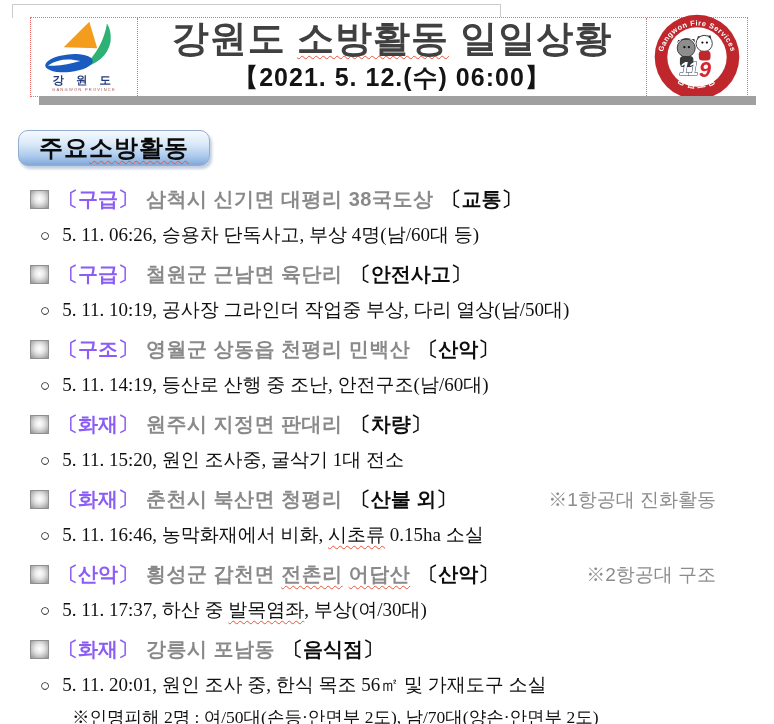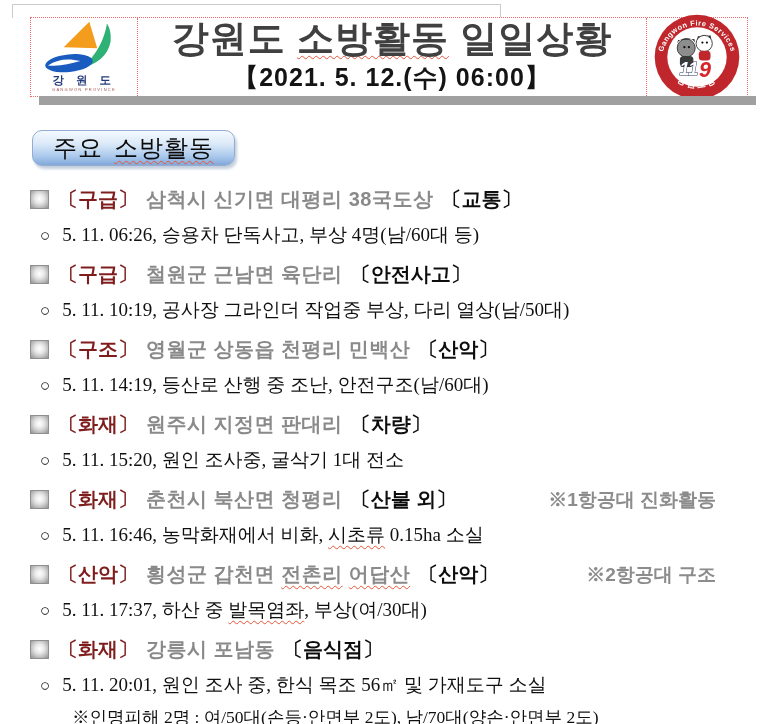--- a/index.html
+++ b/index.html
@@ -21,41 +21,41 @@
   .cell-logo{width:106px;border-right:1px dotted #f26b6b;display:flex;align-items:center;justify-content:center;text-align:right;}
   .cell-title{flex:1;display:flex;flex-direction:column;align-items:center;justify-content:center;}
   .cell-badge{width:100px;border-left:1px dotted #f26b6b;display:flex;align-items:center;justify-content:center;}
   .doc-title{font-size:37px;font-weight:900;letter-spacing:1px;line-height:1.05;white-space:nowrap;color:#404040;}
   .doc-date{font-size:25px;font-weight:700;letter-spacing:1px;margin-top:3px;color:#141414;}
 
   .wavy{text-decoration:underline; text-decoration-style:wavy; text-decoration-color:#e8543a; text-decoration-thickness:1px; text-underline-offset:4px;}
 
   
   .section-badge{
-    position:absolute;left:32px;top:130px;height:34px;padding:0 20px;
+    position:absolute;left:18px;top:130px;height:34px;padding:0 20px;
     display:flex;align-items:center;border-radius:10px;
     border:1px solid #93acd0;
     background:linear-gradient(180deg,#f4f9fe 0%,#dbe9f8 38%,#aecbed 72%,#82a9da 100%);
     box-shadow:2px 3px 3px #c3cedd;
-    font-size:24px;font-weight:400;letter-spacing:1px;color:#0b0b0b;white-space:nowrap;gap:11px;
+    font-size:24px;font-weight:700;letter-spacing:1px;color:#0b0b0b;white-space:nowrap;
   }
 
   
   .content{position:absolute;left:30px;top:186px;width:730px;}
   .item{margin-bottom:13px;}
   .item-header{display:flex;align-items:center;font-size:20px;font-weight:700;margin-bottom:9px;white-space:nowrap;}
   .bullet-sq{
     width:17px;height:17px;flex:0 0 17px;margin-right:9px;
     border:1px solid #8f8f8f;
     background:radial-gradient(circle at 50% 45%,#ffffff 0%,#e9e9e9 35%,#bcbcbc 70%,#8f8f8f 100%);
   }
-  .cat{color:#7f1d1d;margin-right:8px;}
+  .cat{color:#8b5cf6;margin-right:8px;}
   .loc{color:#8a8a8a;margin-right:8px;letter-spacing:0.5px;}
   .subcat{color:#0d0d0d;text-align:right;}
-  .annot{margin-left:auto;margin-right:44px;color:#8c8c8c;font-size:19px;font-weight:700;}
+  .annot{margin-left:auto;margin-right:44px;color:#8c8c8c;font-size:19px;font-weight:400;}
   .item-detail{
     display:flex;align-items:baseline;padding-left:10px;
     font-family:"Liberation Serif",serif;font-size:19px;color:#101010;white-space:nowrap;
   }
   .circle-bullet{font-size:17px;margin-right:12px;font-family:"Liberation Serif",serif;}
   .item-note{
     padding-left:42px;margin-top:7px;
     font-family:"Liberation Serif",serif;font-size:17.5px;color:#101010;white-space:nowrap;
   }
 

